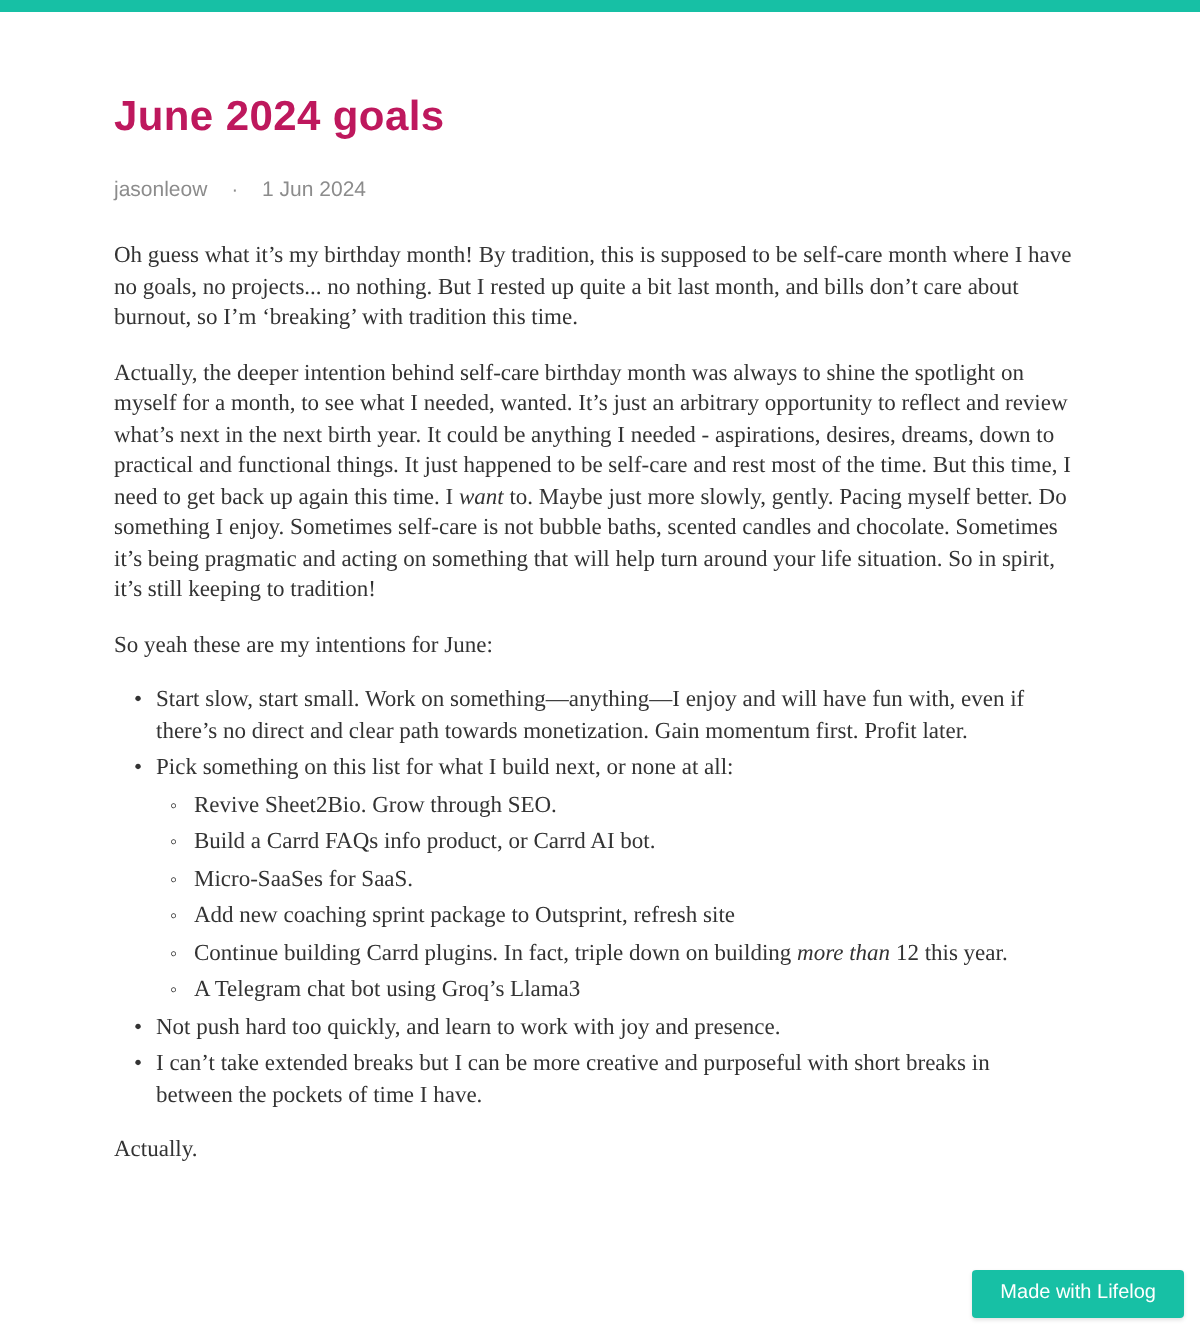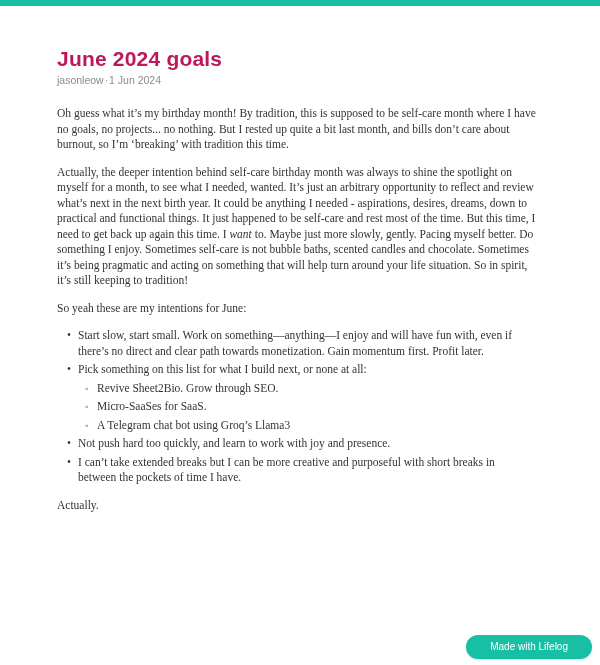--- a/index.html
+++ b/index.html
@@ -25,26 +25,26 @@
   h1.post-title{
     margin:0;
     font-family:"Liberation Sans",sans-serif;
     font-size:21px;
     line-height:26px;
     font-weight:700;
     color:#be185d;
     letter-spacing:.2px;
   }
   .byline{
-    margin-top:2px;
+    margin-top:17px;
     font-size:10.5px;
     color:#8c8c8c;
     display:flex;
     align-items:center;
-    gap:1px;
+    gap:12px;
   }
   .byline a{
     color:#8c8c8c;
     text-decoration:none;
     cursor:pointer;
   }
   .byline .sep{font-size:10px;}
   article{
     margin-top:20px;
     font-family:"Liberation Serif",serif;
@@ -97,22 +97,22 @@
   }
   .badge{
     position:absolute;
     right:8px;
     bottom:6px;
     background:var(--accent);
     color:#ffffff;
     font-family:"Liberation Sans",sans-serif;
     font-size:10px;
     line-height:10px;
-    padding:7px 24px;
-    border-radius:12px;
+    padding:7px 14px;
+    border-radius:2px;
     text-decoration:none;
     cursor:pointer;
     box-shadow:0 1px 2px rgba(0,0,0,.12);
   }
 </style>
 </head>
 <body>
 
 <div class="topbar"></div>
 
@@ -126,21 +126,24 @@
   </div>
 
   <article id="article">
       <p><span>Oh guess what it’s my birthday month! By tradition, this is supposed to be self-care month where I have no goals, no projects... no nothing. But I rested up quite a bit last month, and bills don’t care about burnout, so I’m ‘breaking’ with tradition this time.</span></p>
       <p><span>Actually, the deeper intention behind self-care birthday month was always to shine the spotlight on myself for a month, to see what I needed, wanted. It’s just an arbitrary opportunity to reflect and review what’s next in the next birth year. It could be anything I needed - aspirations, desires, dreams, down to practical and functional things. It just happened to be self-care and rest most of the time. But this time, I need to get back up again this time. I </span><span class="it">want</span><span> to. Maybe just more slowly, gently. Pacing myself better. Do something I enjoy. Sometimes self-care is not bubble baths, scented candles and chocolate. Sometimes it’s being pragmatic and acting on something that will help turn around your life situation. So in spirit, it’s still keeping to tradition!</span></p>
       <p><span>So yeah these are my intentions for June:</span></p>
       <ul class="l1">
         <li><span>Start slow, start small. Work on something—anything—I enjoy and will have fun with, even if there’s no direct and clear path towards monetization. Gain momentum first. Profit later.</span></li>
         <li><span>Pick something on this list for what I build next, or none at all:</span><ul class="l2">
             <li><span>Revive Sheet2Bio. Grow through SEO.</span></li>
+            <li><span>Build a Carrd FAQs info product, or Carrd AI bot.</span></li>
             <li><span>Micro-SaaSes for SaaS.</span></li>
+            <li><span>Add new coaching sprint package to Outsprint, refresh site</span></li>
+            <li><span>Continue building Carrd plugins. In fact, triple down on building </span><span class="it">more than</span><span> 12 this year.</span></li>
             <li><span>A Telegram chat bot using Groq’s Llama3</span></li>
           </ul></li>
         <li><span>Not push hard too quickly, and learn to work with joy and presence.</span></li>
         <li><span>I can’t take extended breaks but I can be more creative and purposeful with short breaks in between the pockets of time I have.</span></li>
       </ul>
       <p><span>Actually.</span></p>
     </article>
 </main>
 
 <a class="badge">Made with Lifelog</a>

